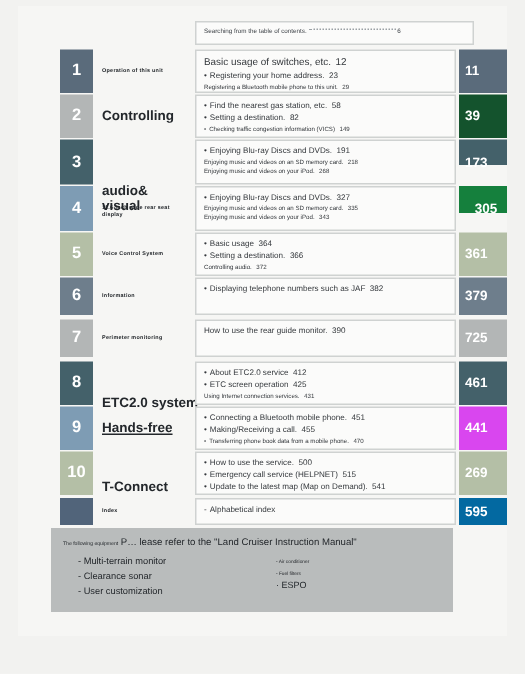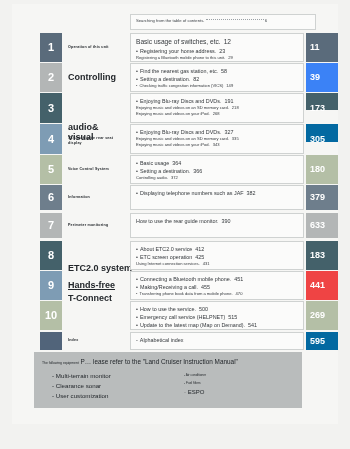--- a/index.html
+++ b/index.html
@@ -151,21 +151,21 @@
       <div class="row" style="top: 0px;">
         <div class="num" style="top: 63px; height: 29px; background: rgb(179, 182, 182);">
           <span style="padding-top: 8px;">2</span>
         </div>
         <div class="chap-title big" style="top: 71.5px;">Controlling</div>
         <div class="content" style="top: 63px; height: 29px;">
           <div class="item md"><span class="bullet">•</span><span>Find the nearest gas station, etc.</span><span class="dots"></span><span class="pg">58</span></div>
           <div class="item md"><span class="bullet">•</span><span>Setting a destination.</span><span class="dots"></span><span class="pg">82</span></div>
           <div class="item sm"><span class="bullet">•</span><span>Checking traffic congestion information (VICS)</span><span class="dots"></span><span class="pg">149</span></div>
         </div>
-        <div class="pagebox" style="top: 63px; height: 29px; background: #3b82f6; line-height: 29px;">
+        <div class="pagebox" style="top: 63px; height: 29px; background: #14532d; line-height: 29px;">
           <span>39</span>
         </div>
       </div>
       <div class="row" style="top: 0px;">
         <div class="num" style="top: 93px; height: 30px; background: rgb(68, 97, 106);">
           <span style="padding-top: 8.5px;">3</span>
         </div>
         <div class="chap-title big" style="top: 102px; margin-top: 20px;">audio&amp;
 visual</div>
         <div class="content" style="top: 93px; height: 30px;">
@@ -181,36 +181,36 @@
         <div class="num" style="top: 124px; height: 30px; background: rgb(126, 156, 180);">
           <span style="padding-top: 8.5px;">4</span>
         </div>
         <div class="chap-title small" style="top: 136px;">11.6-inch wide rear seat
 display</div>
         <div class="content" style="top: 124px; height: 30px;">
           <div class="item md"><span class="bullet">•</span><span>Enjoying Blu-ray Discs and DVDs.</span><span class="dots"></span><span class="pg">327</span></div>
           <div class="item sm"><span>Enjoying music and videos on an SD memory card.</span><span class="dots"></span><span class="pg">335</span></div>
           <div class="item sm"><span>Enjoying music and videos on your iPod.</span><span class="dots"></span><span class="pg">343</span></div>
         </div>
-        <div class="pagebox" style="top: 124px; height: 18px; background: #0369a1; line-height: 30px;">
+        <div class="pagebox" style="top: 124px; height: 18px; background: #15803d; line-height: 30px; text-align: center;">
           <span>305</span>
         </div>
       </div>
       <div class="row" style="top: 0px;">
         <div class="num" style="top: 155px; height: 29px; background: rgb(180, 191, 166);">
           <span style="padding-top: 8px;">5</span>
         </div>
         <div class="chap-title small" style="top: 166.5px;">Voice Control System</div>
         <div class="content" style="top: 155px; height: 29px;">
           <div class="item md"><span class="bullet">•</span><span>Basic usage</span><span class="dots"></span><span class="pg">364</span></div>
           <div class="item md"><span class="bullet">•</span><span>Setting a destination.</span><span class="dots"></span><span class="pg">366</span></div>
           <div class="item sm"><span>Controlling audio.</span><span class="dots"></span><span class="pg">372</span></div>
         </div>
         <div class="pagebox" style="top: 155px; height: 29px; background: rgb(180, 191, 166); line-height: 29px;">
-          <span>180</span>
+          <span>361</span>
         </div>
       </div>
       <div class="row" style="top: 0px;">
         <div class="num" style="top: 185px; height: 25px; background: rgb(110, 126, 140);">
           <span style="padding-top: 6px;">6</span>
         </div>
         <div class="chap-title small" style="top: 194.5px;">Information</div>
         <div class="content" style="top: 185px; height: 25px;">
           <div class="item md"><span class="bullet">•</span><span>Displaying telephone numbers such as JAF</span><span class="dots"></span><span class="pg">382</span></div>
         </div>
@@ -220,56 +220,56 @@
       </div>
       <div class="row" style="top: 0px;">
         <div class="num" style="top: 213px; height: 25px; background: rgb(179, 182, 182);">
           <span style="padding-top: 6px;">7</span>
         </div>
         <div class="chap-title small" style="top: 222.5px;">Perimeter monitoring</div>
         <div class="content" style="top: 213px; height: 25px;">
           <div class="item md"><span>How to use the rear guide monitor.</span><span class="dots"></span><span class="pg">390</span></div>
         </div>
         <div class="pagebox" style="top: 213px; height: 25px; background: rgb(179, 182, 182); line-height: 25px;">
-          <span>633</span>
+          <span>725</span>
         </div>
       </div>
       <div class="row" style="top: 0px;">
         <div class="num" style="top: 241px; height: 29px; background: rgb(68, 97, 106);">
           <span style="padding-top: 8px;">8</span>
         </div>
         <div class="chap-title big" style="top: 263px;">ETC2.0 system</div>
         <div class="content" style="top: 241px; height: 29px;">
           <div class="item md"><span class="bullet">•</span><span>About ETC2.0 service</span><span class="dots"></span><span class="pg">412</span></div>
           <div class="item md"><span class="bullet">•</span><span>ETC screen operation</span><span class="dots"></span><span class="pg">425</span></div>
           <div class="item sm"><span>Using Internet connection services.</span><span class="dots"></span><span class="pg">431</span></div>
         </div>
         <div class="pagebox" style="top: 241px; height: 29px; background: rgb(68, 97, 106); line-height: 29px;">
-          <span>183</span>
+          <span>461</span>
         </div>
       </div>
       <div class="row" style="top: 0px;">
         <div class="num" style="top: 271px; height: 29px; background: rgb(126, 156, 180);">
           <span style="padding-top: 8px;">9</span>
         </div>
         <div class="chap-title big" style="top: 279.5px; text-decoration: underline;">Hands-free</div>
         <div class="content" style="top: 271px; height: 29px;">
           <div class="item md"><span class="bullet">•</span><span>Connecting a Bluetooth mobile phone.</span><span class="dots"></span><span class="pg">451</span></div>
           <div class="item md"><span class="bullet">•</span><span>Making/Receiving a call.</span><span class="dots"></span><span class="pg">455</span></div>
           <div class="item sm"><span class="bullet">•</span><span>Transferring phone book data from a mobile phone.</span><span class="dots"></span><span class="pg">470</span></div>
         </div>
-        <div class="pagebox" style="top: 271px; height: 29px; background: #ef4444; line-height: 29px;">
+        <div class="pagebox" style="top: 271px; height: 29px; background: #d946ef; line-height: 29px;">
           <span>441</span>
         </div>
       </div>
       <div class="row" style="top: 0px;">
         <div class="num" style="top: 301px; height: 29px; background: rgb(180, 191, 166);">
           <span style="padding-top: 8px;">10</span>
         </div>
-        <div class="chap-title big" style="top: 293px; text-align: center;">T-Connect</div>
+        <div class="chap-title big" style="top: 319px; text-align: center;">T-Connect</div>
         <div class="content" style="top: 301px; height: 29px;">
           <div class="item md"><span class="bullet">•</span><span>How to use the service.</span><span class="dots"></span><span class="pg">500</span></div>
           <div class="item md"><span class="bullet">•</span><span>Emergency call service (HELPNET)</span><span class="dots"></span><span class="pg">515</span></div>
           <div class="item md"><span class="bullet">•</span><span>Update to the latest map (Map on Demand).</span><span class="dots"></span><span class="pg">541</span></div>
         </div>
         <div class="pagebox" style="top: 301px; height: 29px; background: rgb(180, 191, 166); line-height: 29px;">
           <span>269</span>
         </div>
       </div>
       <div class="row" style="top: 0px;">

